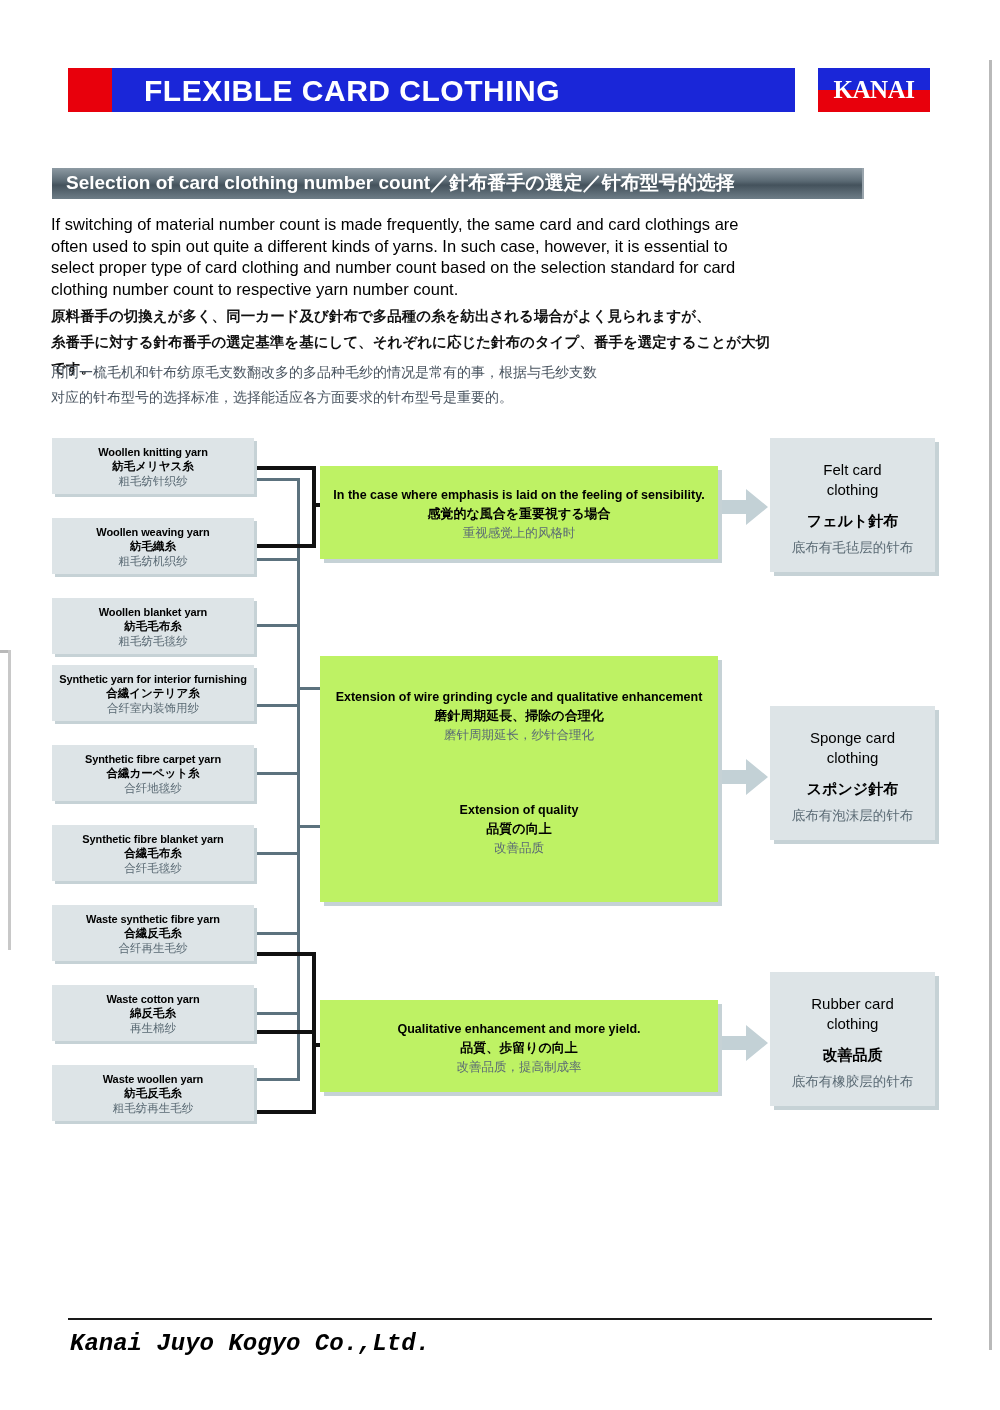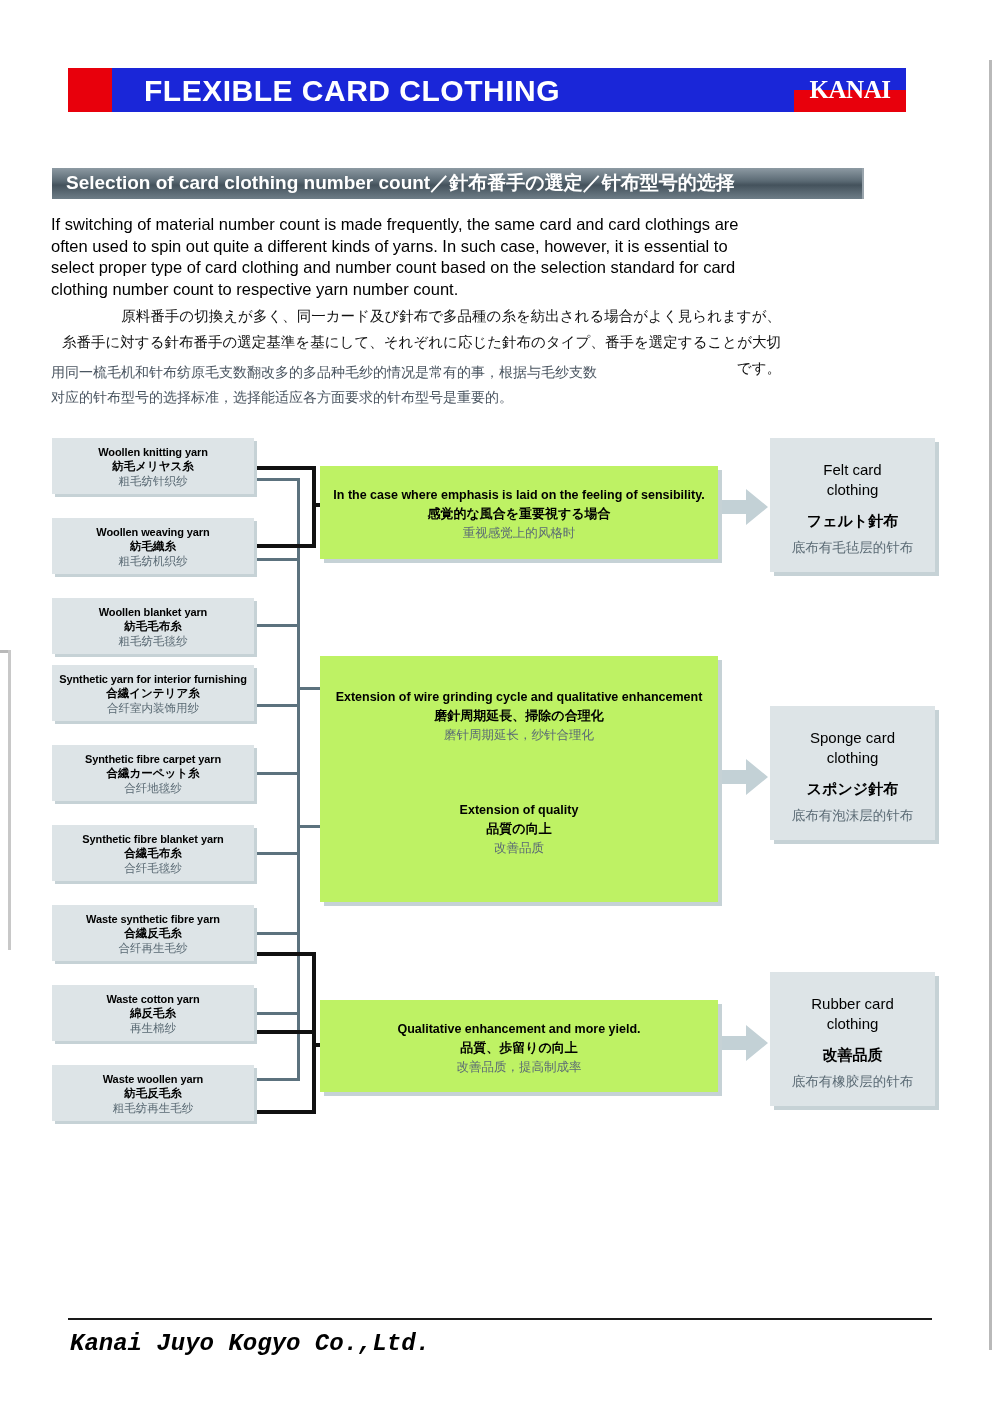--- a/index.html
+++ b/index.html
@@ -63,21 +63,21 @@
     line-height: 38px;
     color: #ffffff;
     font-size: 30px;
     font-weight: bold;
     letter-spacing: 0.5px;
     font-family: "Liberation Sans", "DejaVu Sans", sans-serif;
     white-space: nowrap;
   }
   .logo {
     position: absolute;
-    left: 726px; top: 0;
+    left: 750px; top: 0;
     width: 112px; height: 60px;
     overflow: hidden;
   }
   .logo-blue { position:absolute; left:0; top:0; width:112px; height:22px; background:#1a26d8; }
   .logo-red  { position:absolute; left:0; top:22px; width:112px; height:22px; background:#e8000c; }
   .logo-text {
     position: absolute;
     left: 0; top: 0;
     width: 112px; height: 44px;
     line-height: 44px;
@@ -115,23 +115,22 @@
     font-size: 16.5px;
     line-height: 21.5px;
     color: #000;
   }
   .para-jp {
     position: absolute;
     left: 51px; top: 303px;
     width: 730px;
     font-size: 14.5px;
     line-height: 26px;
-    font-weight: normal;
+    font-weight: bold;
     color: #111;
-    text-align: right;
   }
   .para-cn {
     position: absolute;
     left: 51px; top: 360px;
     width: 730px;
     font-size: 14px;
     line-height: 25px;
     color: #4a5560;
     font-family: "Liberation Serif", "DejaVu Serif", serif;
   }

